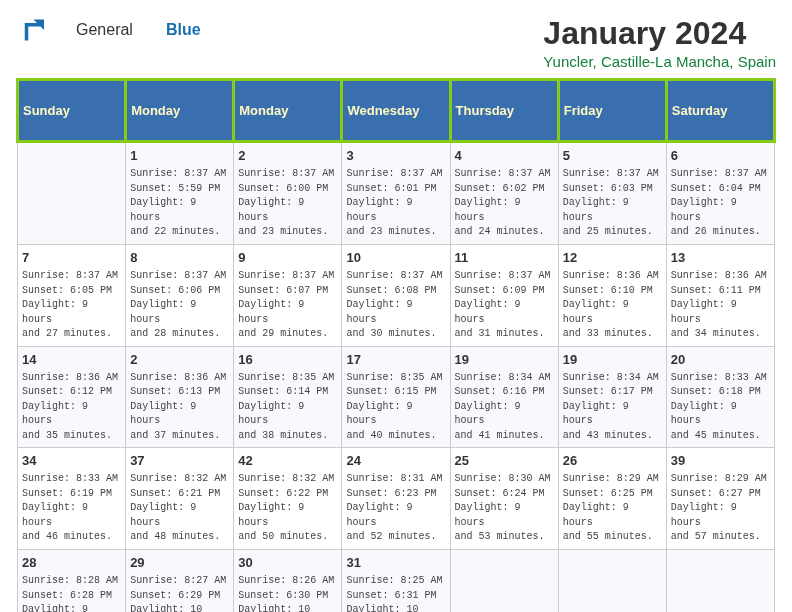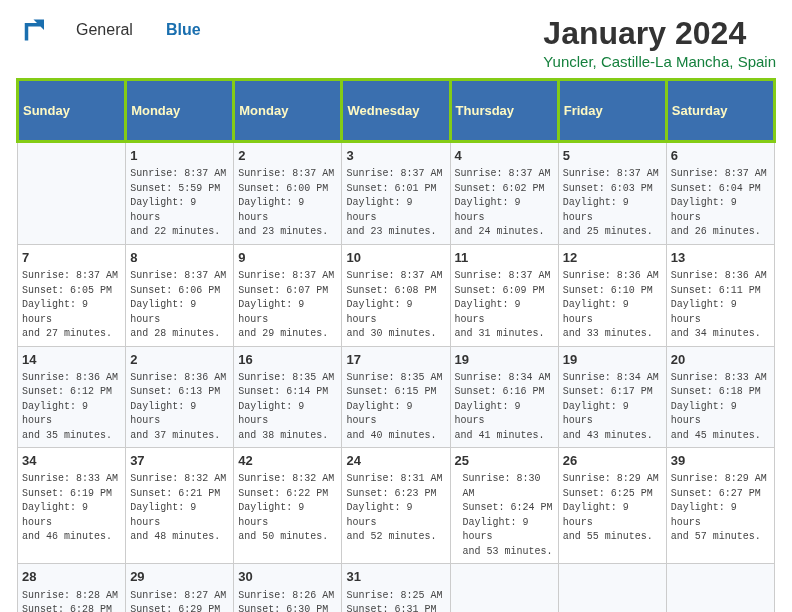--- a/index.html
+++ b/index.html
@@ -294,21 +294,21 @@
         </td>
         <td>
           <span class="day-number">24</span>
           <div class="day-info" style="white-space: pre-line;">Sunrise: 8:31 AM
 Sunset: 6:23 PM
 Daylight: 9 hours
 and 52 minutes.</div>
         </td>
         <td>
           <span class="day-number">25</span>
-          <div class="day-info" style="white-space: pre-line; margin-left: 8px;">Sunrise: 8:30 AM
+          <div class="day-info" style="white-space: pre-line;">Sunrise: 8:30 AM
 Sunset: 6:24 PM
 Daylight: 9 hours
 and 53 minutes.</div>
         </td>
         <td>
           <span class="day-number">26</span>
           <div class="day-info" style="white-space: pre-line;">Sunrise: 8:29 AM
 Sunset: 6:25 PM
 Daylight: 9 hours
 and 55 minutes.</div>

